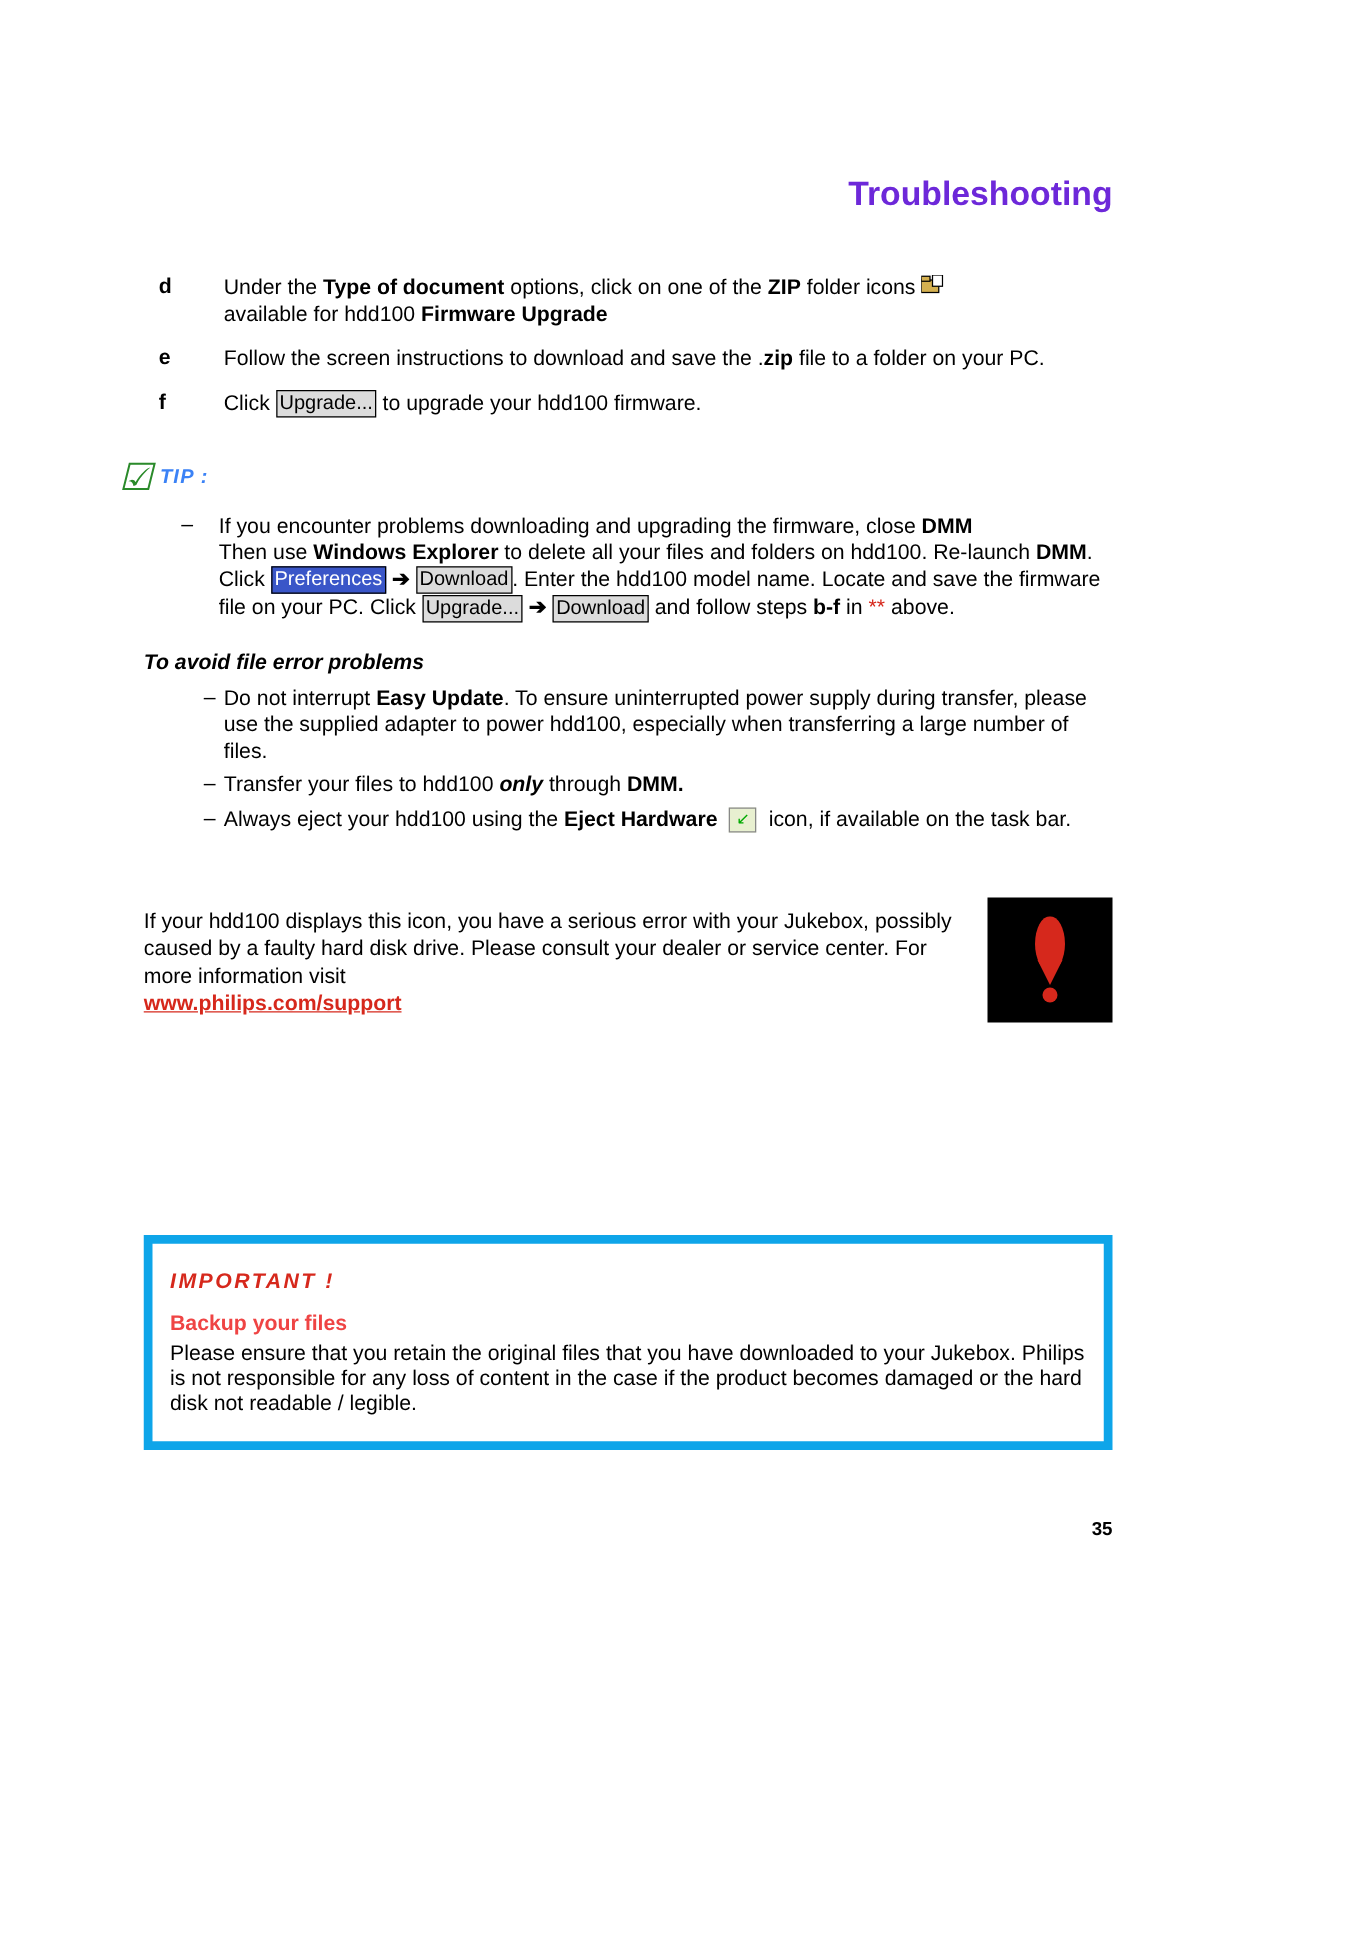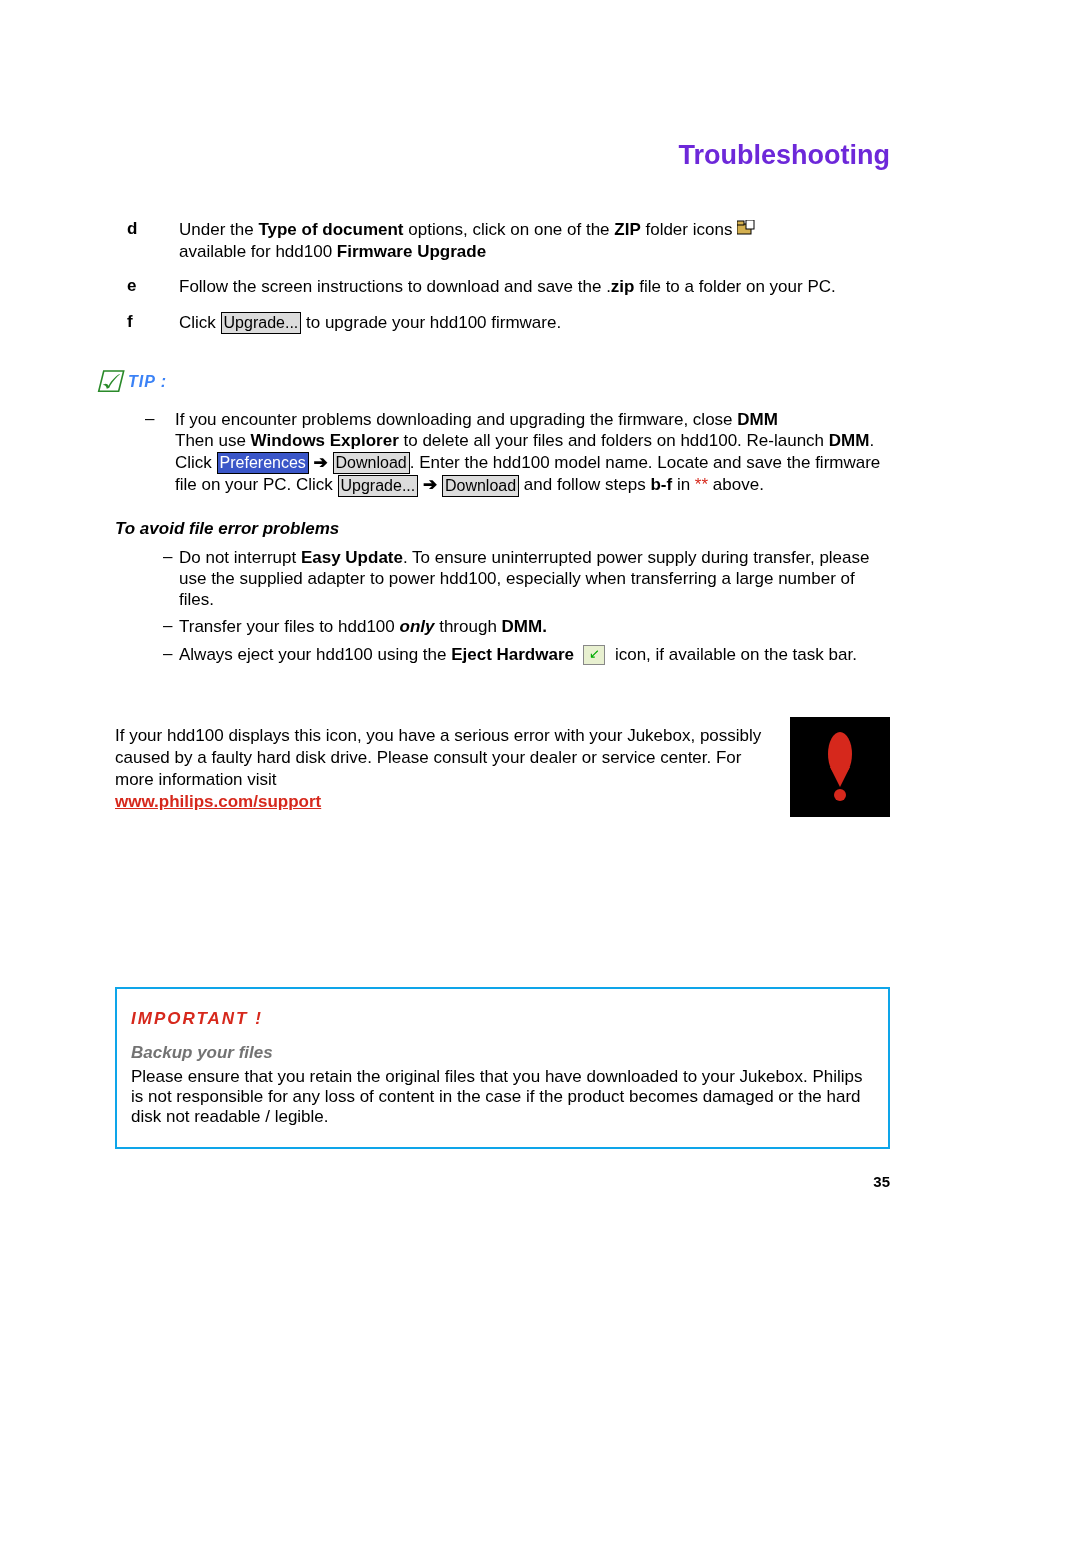--- a/index.html
+++ b/index.html
@@ -61,33 +61,33 @@
   .subbullet-content{flex:1; line-height:1.25;}
   .error-block{display:flex; gap:20px; margin-top:60px;}
   .error-text{flex:1; line-height:1.3;}
   .error-icon{
     width:100px;height:100px;background:#000;display:flex;
     align-items:center;justify-content:center;flex-shrink:0;
     margin-top:-8px;
   }
   .error-icon svg{width:50px;height:70px;}
   .important-box{
-    border:2px solid #0ea5e9;
+    border:7px solid #0ea5e9;
     padding:20px 14px 20px 14px;
     margin-top:170px;
   }
   .imp-title{
     font-style:italic;font-weight:bold;color:#d6281c;
     letter-spacing:2px;margin-bottom:14px;
   }
   .imp-sub{
-    font-style:italic;font-weight:bold;color:#737373;
+    font-weight:bold;color:#ef4444;
     margin-bottom:4px;
   }
-  .page-num{text-align:right;font-weight:bold;font-size:15px;margin-top:24px;}
+  .page-num{text-align:right;font-weight:bold;font-size:15px;margin-top:55px;}
   .btn{
     display:inline-block;background:#dcdcdc;border:1px solid #000;
     font-size:16px;padding:0 2px;vertical-align:middle;
     color:#000;font-family:Arial;
   }
   .btn.blue{background:#3a56c8;color:#fff;border-color:#000;}
   .arrow{font-weight:bold;}
   .zip-icon{display:inline-block;vertical-align:middle;}
   .eject-icon{
     display:inline-block;width:20px;height:18px;background:#e8f0d0;

